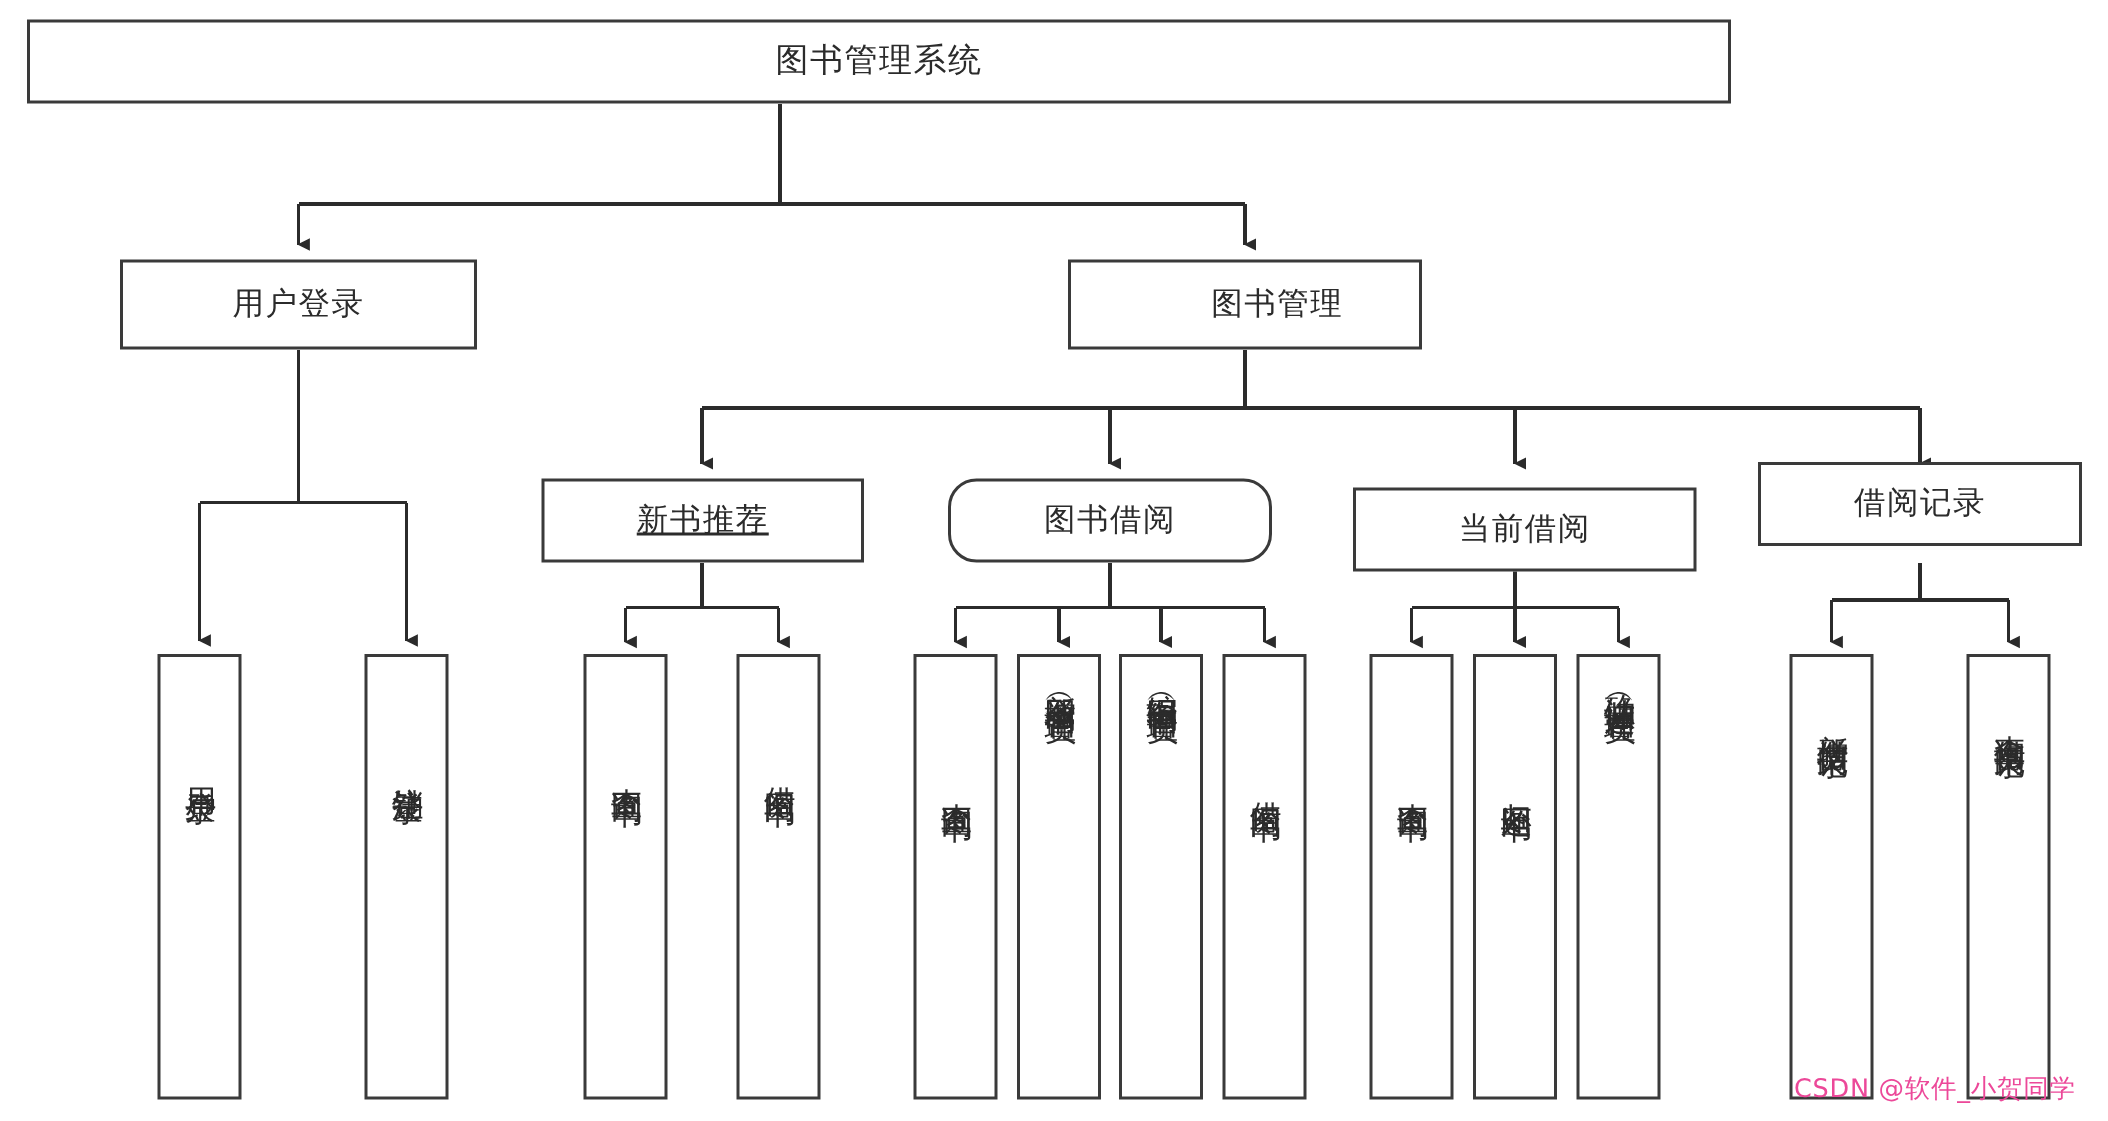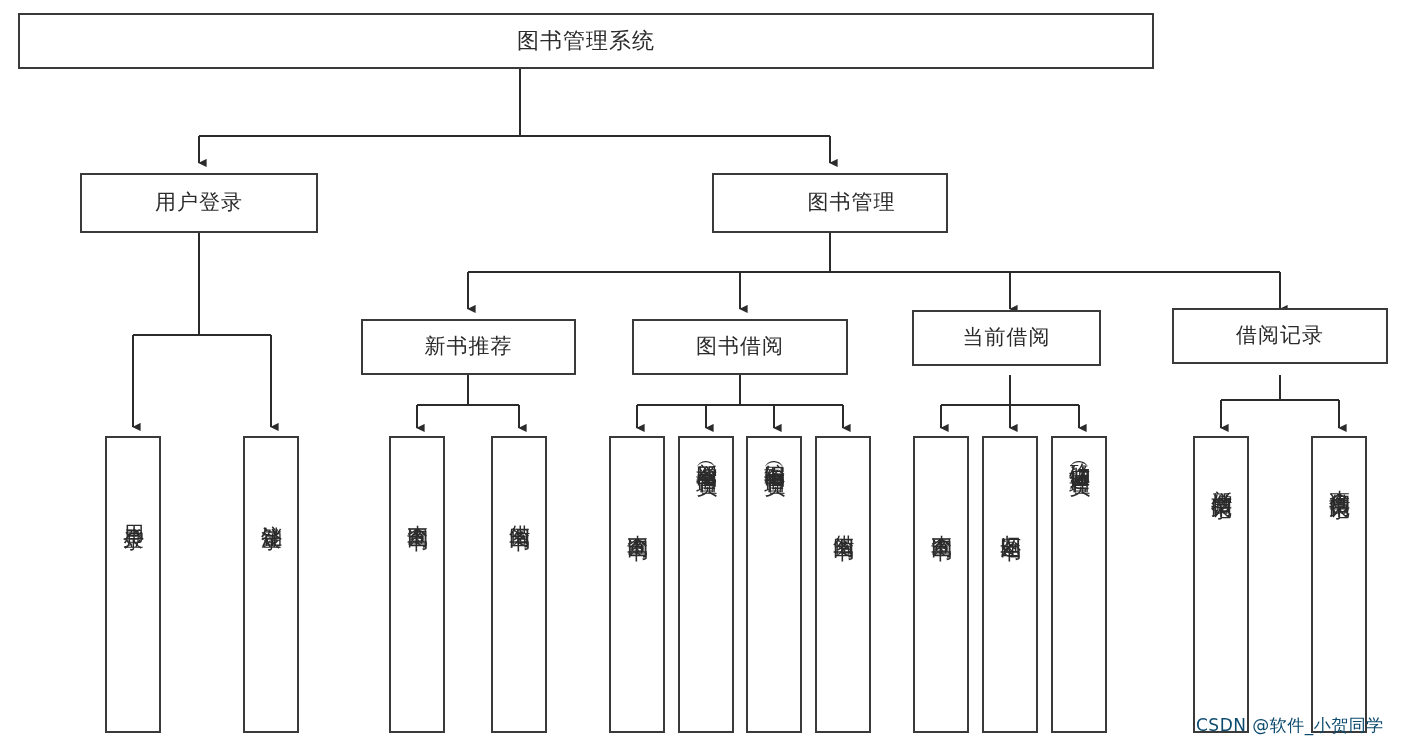--- a/index.html
+++ b/index.html
@@ -54,21 +54,21 @@
     text-orientation: upright;
     font-size: 21px;
     line-height: 1.22;
     letter-spacing: 2px;
     white-space: nowrap;
     color: #2b2b2b;
   }
   .watermark {
     position: absolute;
     font-size: 17px;
-    color: #0c4a6e;
+    color: #ec4899;
     white-space: nowrap;
     letter-spacing: 0.5px;
   }
 </style>
 </head>
 <body>
 
 <div id="diagram-root">
 
   <svg class="wires" viewBox="0 0 1405 747" xmlns="http://www.w3.org/2000/svg">
@@ -128,29 +128,29 @@
   </div>
 
   <div class="node horiz" style="left:80px; top:173px; width:238px; height:60px;">
     <span>用户登录</span>
   </div>
 
   <div class="node horiz" style="left:712px; top:173px; width:236px; height:60px;padding-left:43px;">
     <span>图书管理</span>
   </div>
 
-  <div class="node horiz" style="left:361px; top:319px; width:215px; height:56px;">
+  <div class="node horiz" style="left:361px; top:319px; width:215px; height:56px;text-decoration:underline;">
     <span>新书推荐</span>
   </div>
 
-  <div class="node horiz" style="left:632px; top:319px; width:216px; height:56px;">
+  <div class="node horiz" style="left:632px; top:319px; width:216px; height:56px;border-radius:19px;">
     <span>图书借阅</span>
   </div>
 
-  <div class="node horiz" style="left:902px; top:310px; width:189px; height:56px;margin-left:10px;">
+  <div class="node horiz" style="left:902px; top:325px; width:229px; height:56px;">
     <span>当前借阅</span>
   </div>
 
   <div class="node horiz" style="left:1172px; top:308px; width:216px; height:56px;">
     <span>借阅记录</span>
   </div>
 
   <div class="node vert" style="left:105px; top:436px; width:56px; height:297px; padding-top:70px;">
     <span class="vlabel">用户登录</span>
   </div>

